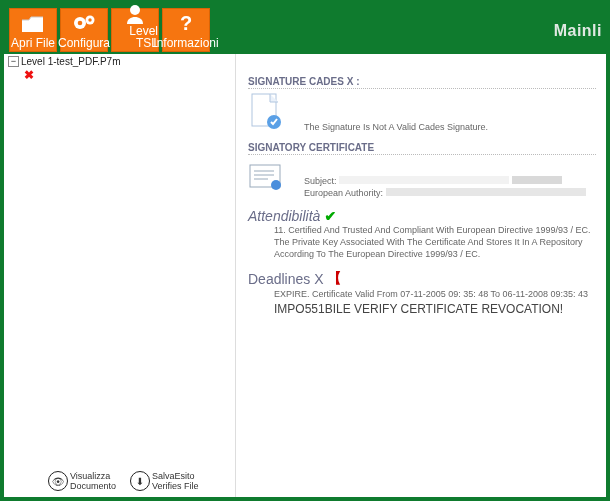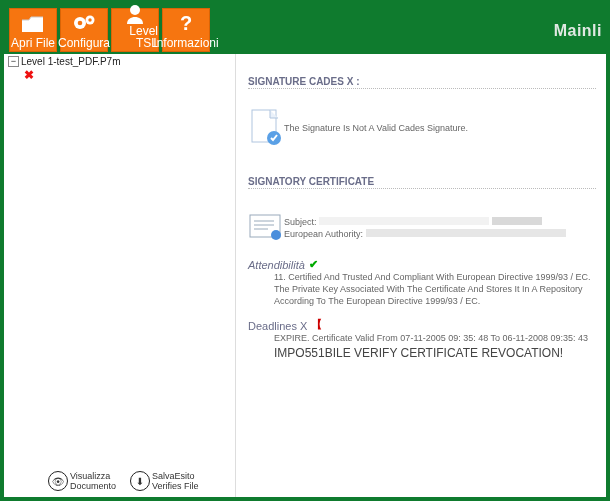--- a/index.html
+++ b/index.html
@@ -17,28 +17,28 @@
 .tree-root .minus{width:9px;height:9px;border:1px solid #888;display:inline-flex;align-items:center;justify-content:center;font-size:9px;line-height:1}
 .tree-child{margin-left:16px;margin-top:1px;display:flex;align-items:center;gap:3px}
 .tree-child .redx{color:#e11;font-weight:bold;font-size:12px}
 .sel{background:#bcd7f5;padding:0 40px 0 2px;color:#666}
 .side-btn{display:flex;align-items:center;gap:2px;font-size:9px;color:#333;cursor:pointer}
 .side-btn .circ{width:18px;height:18px;border:1.5px solid #222;border-radius:50%;display:flex;align-items:center;justify-content:center;font-size:10px}
 .side-actions{position:absolute;left:44px;bottom:6px;display:flex;gap:14px}
 
 .main{flex:1;padding:6px 10px 6px 12px;overflow:hidden}
 .sect-title{font-size:10px;color:#6a6d89;font-weight:600;border-bottom:1px dotted #bbb;padding-bottom:1px;margin-top:16px}
-.row{display:flex;align-items:center;gap:0;margin-top:19px}
+.row{display:flex;align-items:flex-end;gap:20px;margin-top:3px}
 .docico{width:36px;height:40px}
 .txt{font-size:9px;color:#666}
 .lbl9{font-size:9px;color:#666}
 .sub-redact{display:inline-block;width:170px;height:8px;background:#f2f2f2}
 .sub-redact2{display:inline-block;width:200px;height:8px;background:#e6e6e6}
 .sub-redact3{display:inline-block;width:50px;height:8px;background:#d9d9d9}
-.group-head{font-size:11px;color:#6a6d89;margin-top:10px;display:flex;align-items:flex-end;gap:4px}
+.group-head{font-size:14px;color:#6a6d89;margin-top:10px;display:flex;align-items:center;gap:4px}
 .green-check{color:#0a0;font-weight:bold}
 .red-brack{color:#c00;font-weight:bold}
 .warn{color:#e7a000}
 .indent{margin-left:26px;font-size:9px;color:#666;line-height:1.35}
 svg{display:block}
 </style>
 </head>
 <body>
 
 <div class="window">
@@ -121,21 +121,21 @@
           <svg class="docico" viewBox="0 0 36 40">
               <rect x="4" y="2" width="24" height="32" fill="#fff" stroke="#b0c5df"></rect>
               <path d="M22 2v8h8" fill="#eaf1fa" stroke="#b0c5df"></path>
               <circle cx="26" cy="30" r="7" fill="#5aa0e6"></circle>
               <path d="M23 30l2 2 4-5" stroke="#fff" stroke-width="2" fill="none"></path>
             </svg>
         </span>
         <span class="txt">The Signature Is Not A Valid Cades Signature.</span>
       </div>
 
-      <div class="sect-title" style="margin-top:28px">SIGNATORY CERTIFICATE</div>
+      <div class="sect-title" style="margin-top:10px">SIGNATORY CERTIFICATE</div>
       <div class="row">
         <span>
           <svg class="docico" width="36" height="30" viewBox="0 0 36 30">
               <rect x="2" y="2" width="30" height="22" fill="#fff" stroke="#9ab"></rect>
               <line x1="6" y1="8" x2="26" y2="8" stroke="#9ab"></line>
               <line x1="6" y1="12" x2="26" y2="12" stroke="#9ab"></line>
               <line x1="6" y1="16" x2="20" y2="16" stroke="#9ab"></line>
               <circle cx="28" cy="22" r="5" fill="#4a8edc"></circle>
             </svg>
         </span>

